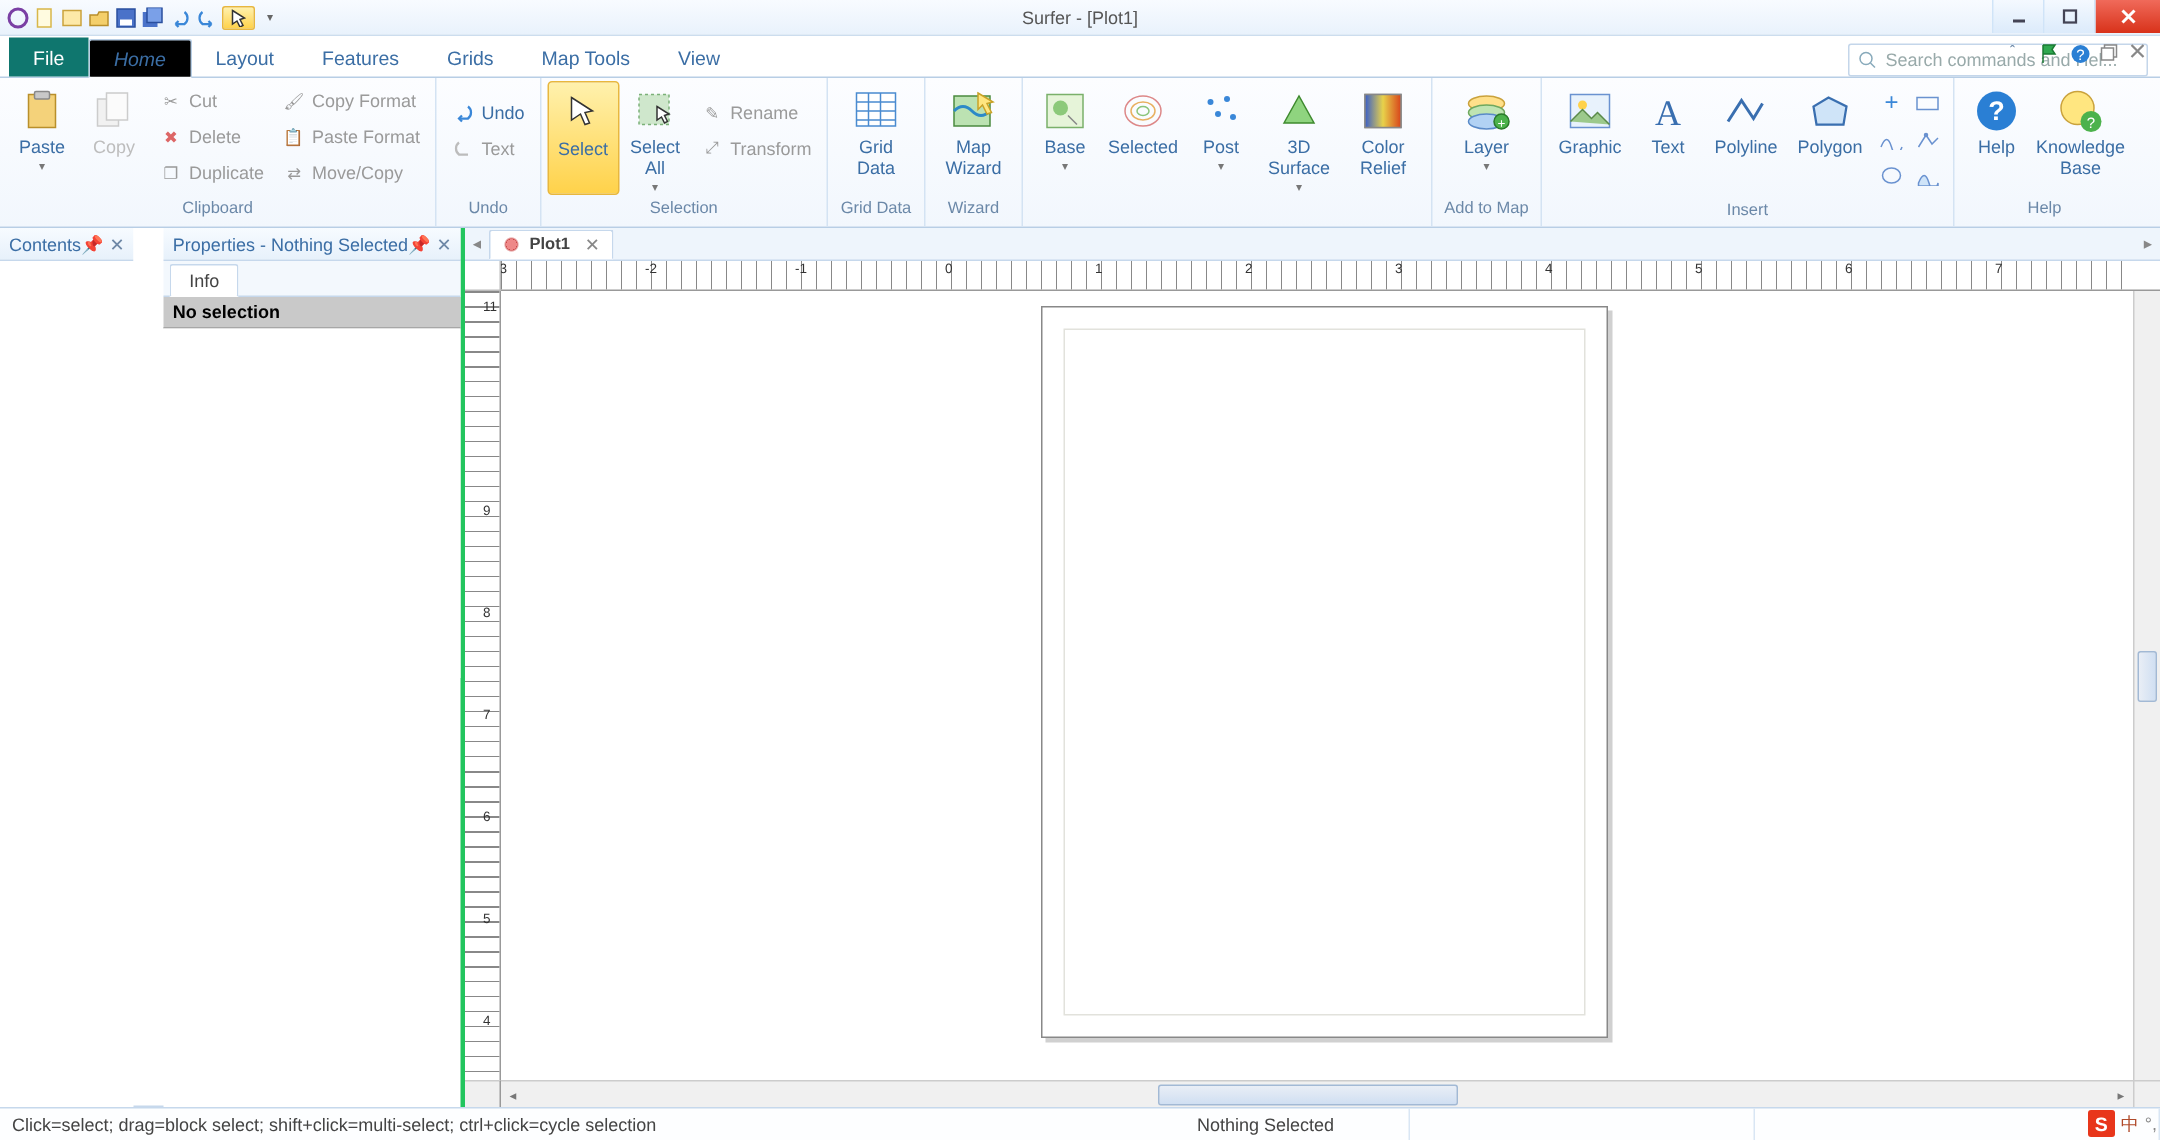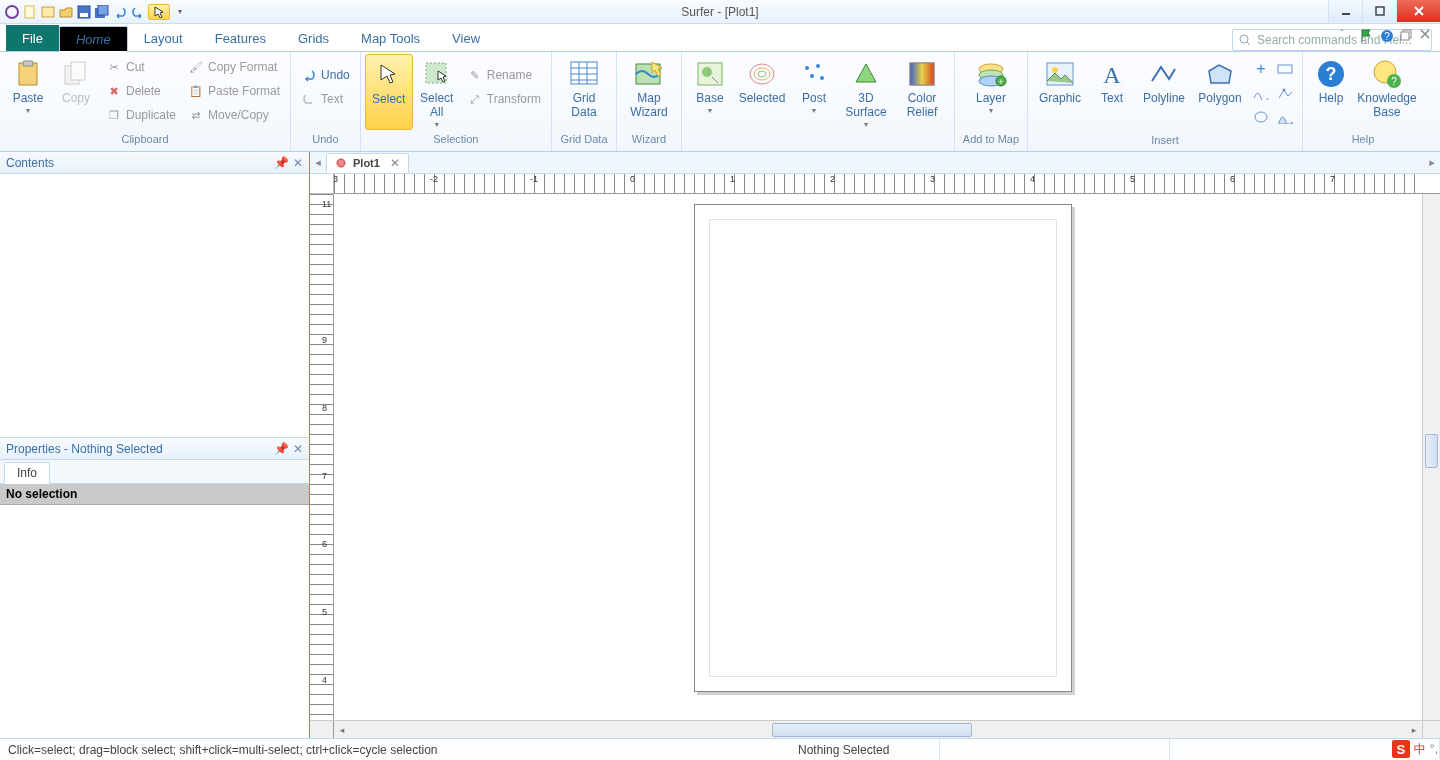--- a/index.html
+++ b/index.html
@@ -30,21 +30,21 @@
 .smallbtns{display:flex;flex-direction:column;gap:2px;justify-content:center;padding:2px 2px;}
 .sbtn{display:flex;align-items:center;gap:4px;font-size:12px;color:#9a9a9a;height:22px;padding:0 4px;}
 .sbtn.en{color:#3b6ea5;}
 .sbtn .sic{width:16px;height:16px;display:inline-flex;align-items:center;justify-content:center;font-size:11px;}
 .xtra{display:flex;flex-direction:column;gap:6px;padding:6px 4px;font-size:12px;color:#6b88a8;}
 .xtra span{width:18px;height:18px;display:inline-flex;align-items:center;justify-content:center;}
 .ribcollapse{position:absolute;right:6px;top:30px;display:flex;gap:6px;align-items:center;}
 .ribcollapse span{width:14px;height:14px;display:inline-block;}
 
 .body{display:flex;height:calc(100% - 24px - 28px - 100px - 22px);}
-.leftdock{width:310px;display:flex;flex-direction:column;border-right:1px solid #22c55e;background:#fff;}
+.leftdock{width:310px;display:flex;flex-direction:row;border-right:3px solid #22c55e;background:#fff;}
 .panehdr{height:22px;background:linear-gradient(#f7fbff,#e7f1fb);border-bottom:1px solid #c6d8ec;display:flex;align-items:center;padding:0 6px;font-size:12px;color:#3b6ea5;}
 .panehdr .ctr{margin-left:auto;display:flex;gap:4px;color:#6e88a7;}
 .contentsbody{flex:1;background:#fff;border-bottom:1px solid #c6d8ec;}
 .props{height:300px;display:flex;flex-direction:column;}
 .ptabs{height:24px;display:flex;align-items:flex-end;background:#f3f8fd;border-bottom:1px solid #c6d8ec;}
 .ptab{height:22px;padding:0 12px;display:flex;align-items:center;background:#fff;border:1px solid #c6d8ec;border-bottom:1px solid #fff;position:relative;top:1px;margin-left:4px;border-radius:2px 2px 0 0;font-size:12px;}
 .nosel{background:#c9c9c9;color:#000;font-weight:bold;padding:3px 6px;border-bottom:1px solid #a7a7a7;}
 .propbody{flex:1;background:#fff;}
 
 .canvaswrap{flex:1;display:flex;flex-direction:column;position:relative;background:#f5f5f5;}

